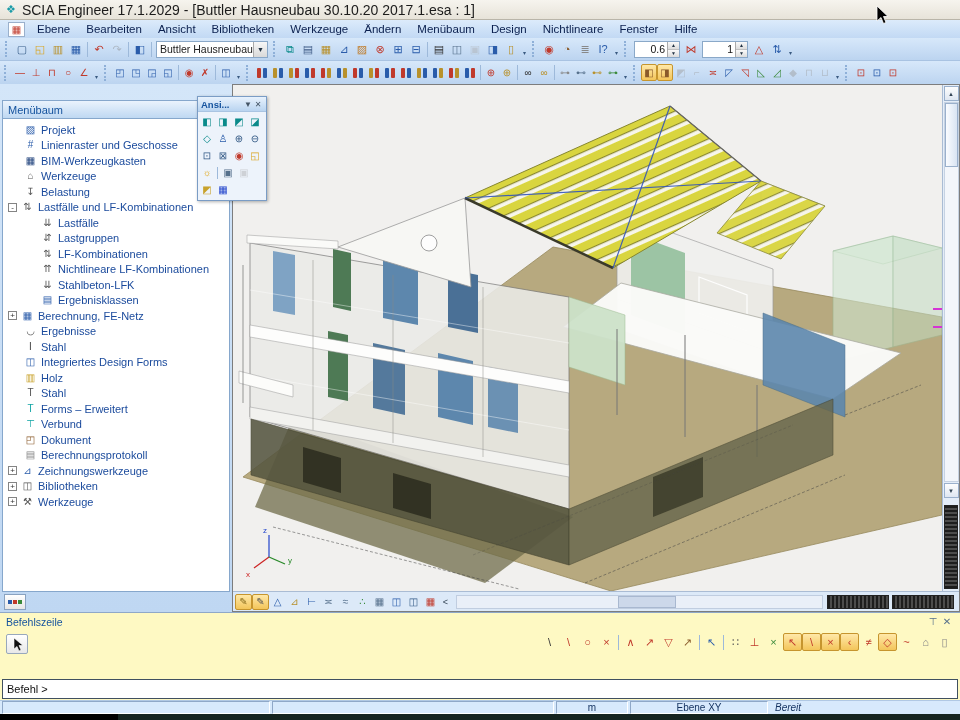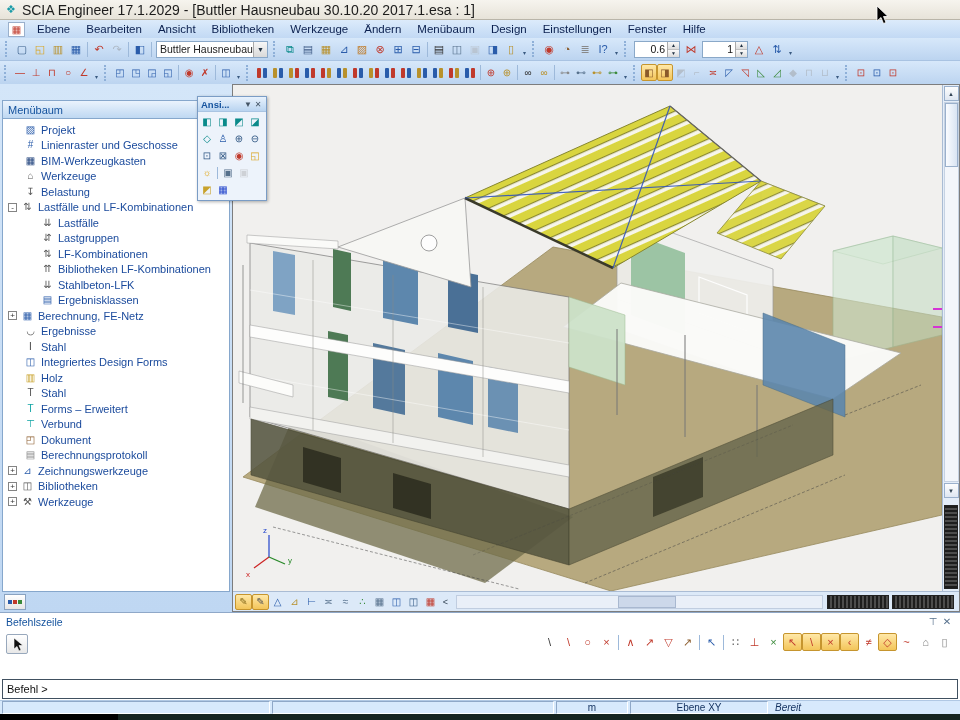--- a/index.html
+++ b/index.html
@@ -85,21 +85,21 @@
   .palette-header { height:15px; background:linear-gradient(#e8f2fd,#b9d4f0); border-bottom:1px solid #a9c4e2;
                     display:flex; align-items:center; padding:0 3px; }
   .palette-title { flex:1; font-size:9.5px; font-weight:bold; color:#15539e; }
   .palette-btn { width:10px; text-align:center; font-size:8px; color:#456; }
   .palette-body { display:flex; flex-wrap:wrap; align-items:center; padding:2px 1px; }
   .palette-body .tb-icon { width:16px; height:16px; font-size:10px; }
   .palette-body .tb-sep { height:12px; margin:0 2px; }
   .br { width:100%; height:1px; }
 
   
-  .cmdpanel { height:88px; background:#ffffff; border-top:1px solid #8fa8c8; position:relative; }
+  .cmdpanel { height:88px; background:#fef9c3; border-top:1px solid #8fa8c8; position:relative; }
   .cmd-header { height:17px; display:flex; align-items:center; padding:0 6px; font-size:10.5px; color:#15539e; }
   .cmd-header .sp { flex:1; }
   .cmd-hbtn { width:14px; text-align:center; font-size:10px; color:#56708c; }
   .cursor-btn { position:absolute; left:6px; top:21px; width:22px; height:20px; border-radius:2px;
                 background:linear-gradient(#ffffff,#e8e8e8); border:1px solid #98a8bc;
                 display:flex; align-items:center; justify-content:center; }
   .snap-row { position:absolute; right:6px; top:20px; display:flex; align-items:center; }
   .snap-row .tb-icon { width:19px; height:18px; font-size:11px; }
   .cmd-input { position:absolute; left:2px; right:2px; bottom:1px; height:20px; background:#fff;
                border:1px solid #405060; font-family:"Liberation Sans",sans-serif; font-size:11px; color:#111; padding:0 4px; }
@@ -125,21 +125,21 @@
   <span class="menu-logo">▦</span>
   <span style="display:flex;align-items:center">
       <span class="menu-item">Ebene</span>
       <span class="menu-item">Bearbeiten</span>
       <span class="menu-item">Ansicht</span>
       <span class="menu-item">Bibliotheken</span>
       <span class="menu-item">Werkzeuge</span>
       <span class="menu-item">Ändern</span>
       <span class="menu-item">Menübaum</span>
       <span class="menu-item">Design</span>
-      <span class="menu-item">Einstellungen</span>
+      <span class="menu-item">Nichtlineare</span>
       <span class="menu-item">Fenster</span>
       <span class="menu-item">Hilfe</span>
     </span>
 </div>
 
 <div class="toolbar tb1">
     <span class="tb-grip"></span>
     <span class="tb-icon" style="color: rgb(52, 90, 134);">▢</span>
     <span class="tb-icon" style="color: rgb(217, 165, 32);">◱</span>
     <span class="tb-icon" style="color: rgb(184, 145, 44);">▥</span>
@@ -343,21 +343,21 @@
         <div class="tree-row" style="padding-left: 38px;">
           <span class="tree-ico" style="color: rgb(85, 85, 85);">⇵</span>
           <span class="tree-label">Lastgruppen</span>
         </div>
         <div class="tree-row" style="padding-left: 38px;">
           <span class="tree-ico" style="color: rgb(85, 85, 85);">⇅</span>
           <span class="tree-label">LF-Kombinationen</span>
         </div>
         <div class="tree-row" style="padding-left: 38px;">
           <span class="tree-ico" style="color: rgb(85, 85, 85);">⇈</span>
-          <span class="tree-label">Bibliotheken LF-Kombinationen</span>
+          <span class="tree-label">Nichtlineare LF-Kombinationen</span>
         </div>
         <div class="tree-row" style="padding-left: 38px;">
           <span class="tree-ico" style="color: rgb(85, 85, 85);">⇊</span>
           <span class="tree-label">Stahlbeton-LFK</span>
         </div>
         <div class="tree-row" style="padding-left: 38px;">
           <span class="tree-ico" style="color: rgb(42, 92, 170);">▤</span>
           <span class="tree-label">Ergebnisklassen</span>
         </div>
         <div class="tree-row" style="padding-left: 5px;">

